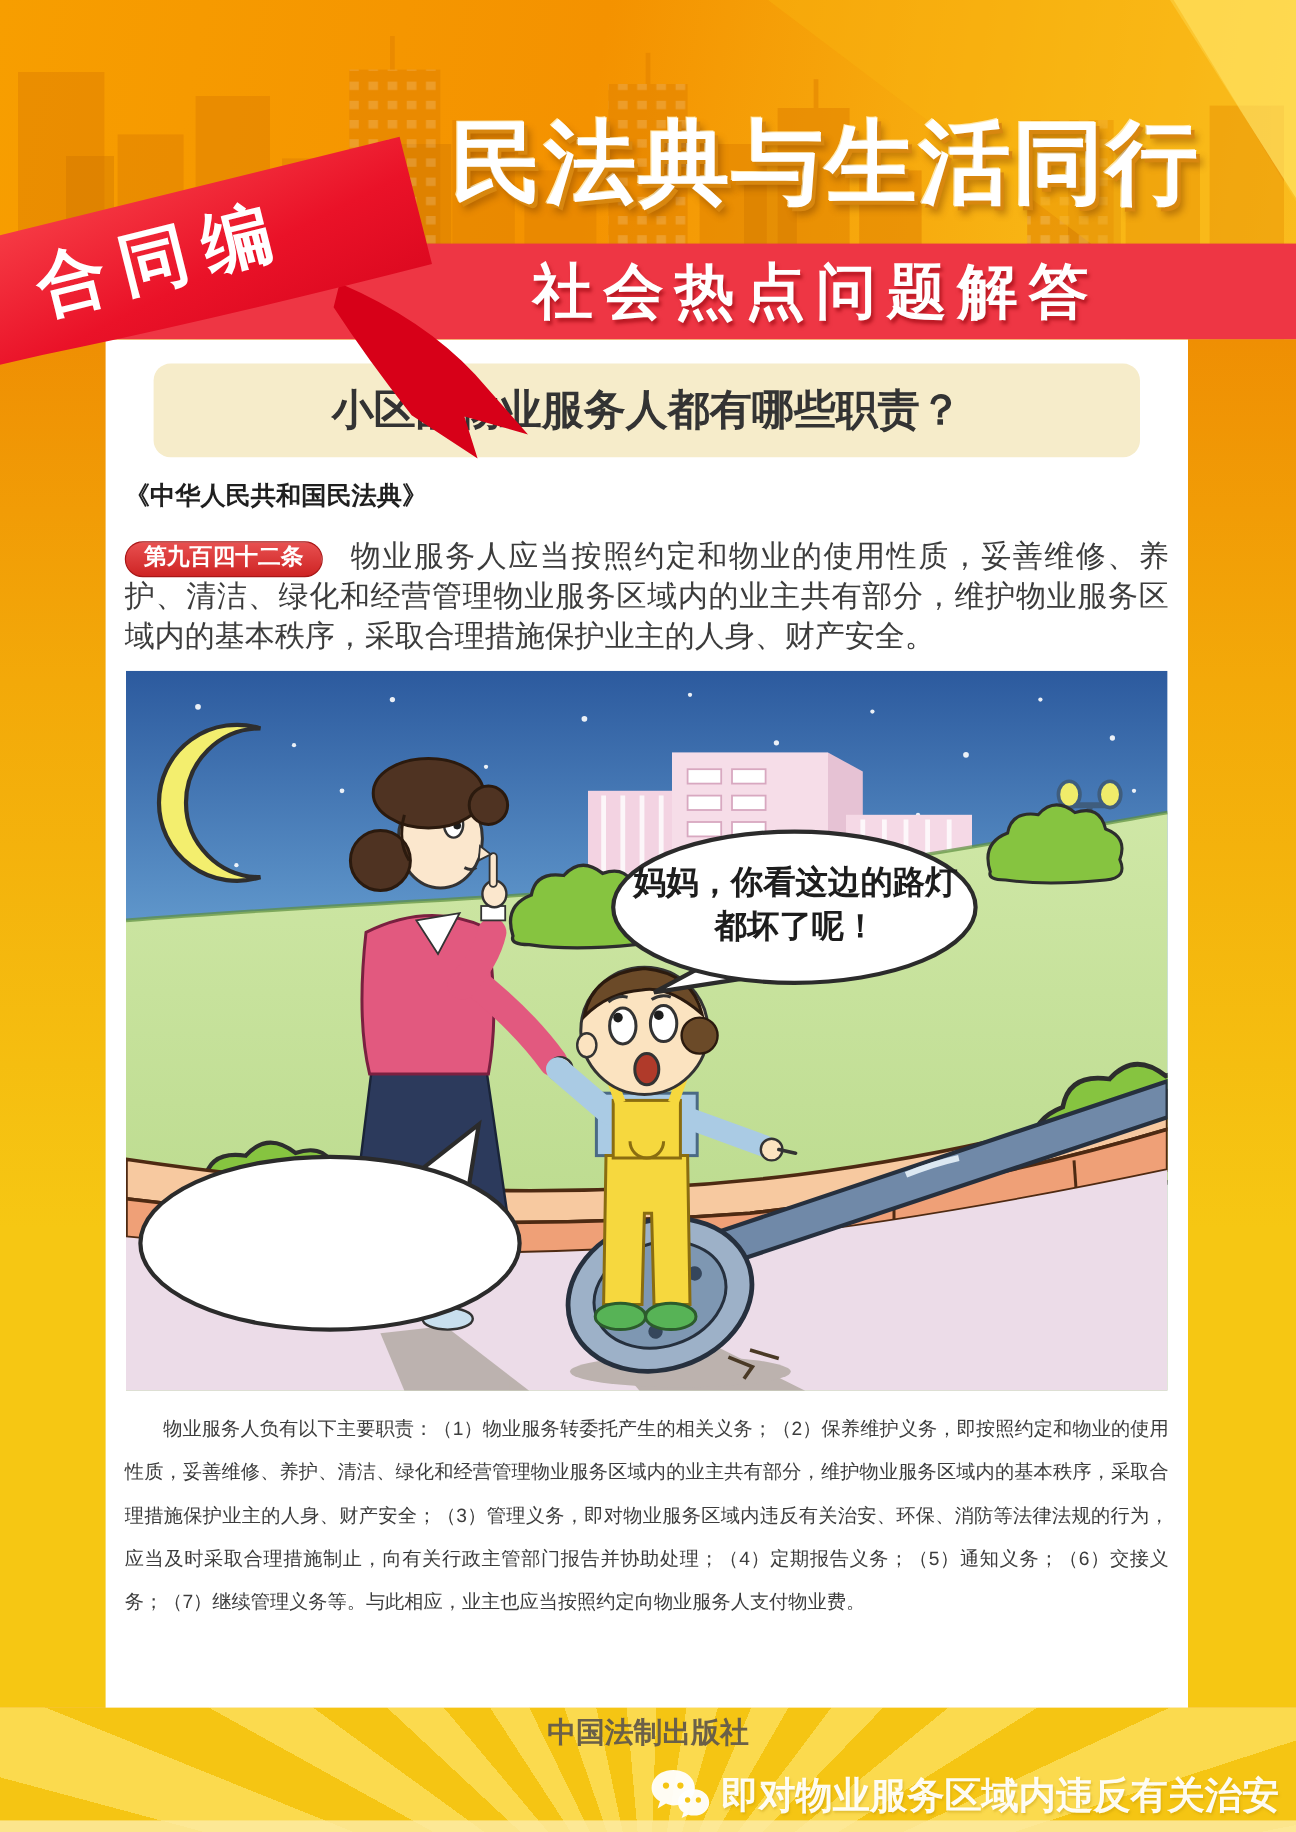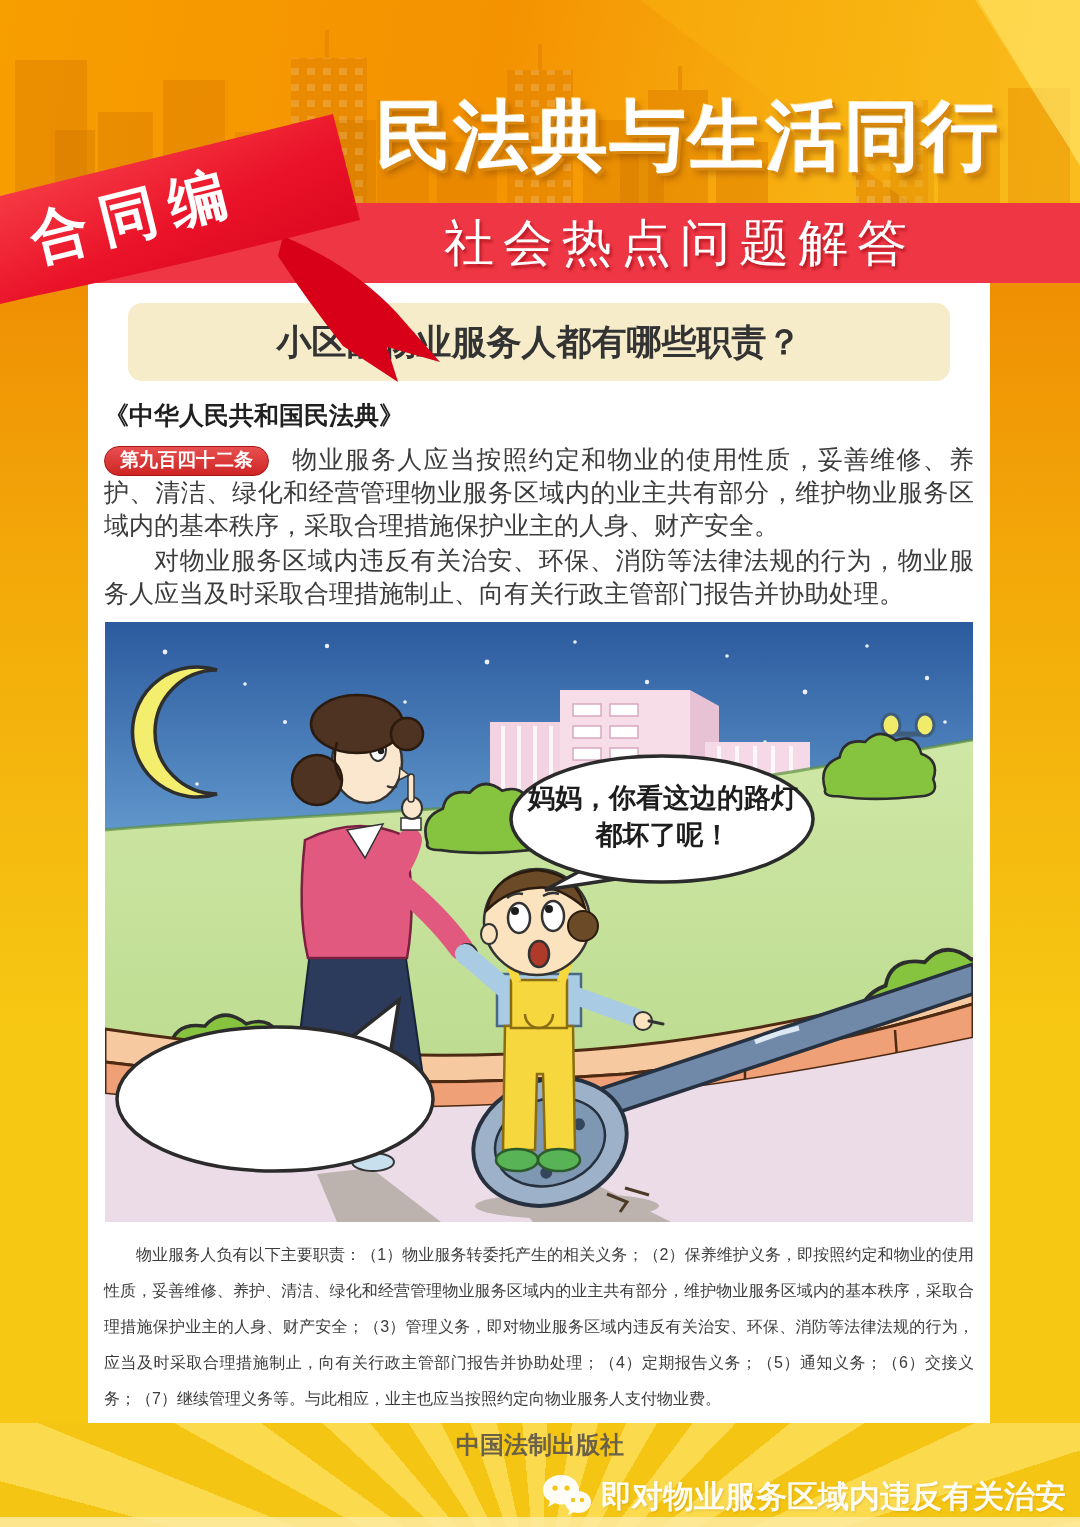--- a/index.html
+++ b/index.html
@@ -9,34 +9,34 @@
   
   .header{position:absolute;left:0;top:0;width:1080px;height:283px;
     background:linear-gradient(100deg,#f79e00 0%,#f49200 45%,#f8b514 80%,#fbc42a 100%);overflow:hidden;}
   .header svg.skyline{position:absolute;left:0;top:0;}
   .main-title{position:absolute;left:338px;top:86px;width:700px;text-align:center;
     font-size:76px;font-weight:900;color:#ffffff;letter-spacing:2px;white-space:nowrap;
     text-shadow:3px 3px 0 #d8870f,5px 6px 6px rgba(120,60,0,.45),-1px -1px 0 #ffe9b0;}
   .red-strip{position:absolute;left:0;top:203px;width:1080px;height:80px;background:#ee3644;
     box-shadow:0 3px 4px rgba(150,0,10,.3);}
   .red-strip .strip-text{position:absolute;left:430px;top:0;width:500px;height:80px;line-height:80px;
-    text-align:center;font-size:50px;font-weight:400;color:#ffffff;letter-spacing:9px;white-space:nowrap;
+    text-align:center;font-size:50px;font-weight:700;color:#ffffff;letter-spacing:9px;white-space:nowrap;
     text-shadow:2px 3px 3px rgba(140,0,10,.55);}
   .ribbon{position:absolute;left:-12px;top:84px;z-index:6;}
 
   
   .side-bg{position:absolute;left:0;top:283px;width:1080px;height:1140px;
     background:linear-gradient(#ef8f03 0%,#f3a909 25%,#f6c713 65%,#f6c713 100%);}
 
   
   .panel{position:absolute;left:88px;top:283px;width:902px;height:1140px;background:#ffffff;z-index:2;}
   .q-box{margin:20px 40px 0;height:78px;background:#f6ecca;border-radius:14px;
     text-align:center;line-height:78px;font-size:35px;font-weight:bold;color:#333;}
-  .law-src{margin:18px 0 0 16px;font-size:25px;font-weight:bold;color:#1f1f1f;}
-  .article{margin:11px 16px 0;font-size:25px;line-height:33px;color:#3c3c3c;text-align:justify;}
+  .law-src{margin:18px 0 0 16px;font-size:21px;font-weight:bold;color:#1f1f1f;}
+  .article{margin:21px 16px 0;font-size:25px;line-height:33px;color:#3c3c3c;text-align:justify;}
   .article p{margin:0;}
   .article p.p2{text-indent:2em;margin-top:2px;}
   .badge{display:inline-block;background:linear-gradient(#e85050,#ce2424);border:1px solid #a81616;
     color:#fff;font-size:19px;font-weight:bold;border-radius:15px;padding:1px 15px 3px;
     margin-right:22px;vertical-align:2px;line-height:24px;}
   .summary{margin:15px 16px 0;text-indent:2em;font-size:16px;line-height:36px;color:#3c3c3c;text-align:justify;}
 
   
   .cartoon{position:relative;width:868px;height:600px;margin:12px auto 0;}
   .cartoon svg{position:absolute;left:0;top:0;}
@@ -121,21 +121,20 @@
   </svg>
 
   <div class="side-bg"></div>
 
   <div class="panel">
     <div class="q-box">小区的物业服务人都有哪些职责？</div>
     <div class="law-src">《中华人民共和国民法典》</div>
 
     <div class="article">
       <p class="p1"><span class="badge">第九百四十二条</span><span>物业服务人应当按照约定和物业的使用性质，妥善维修、养护、清洁、绿化和经营管理物业服务区域内的业主共有部分，维护物业服务区域内的基本秩序，采取合理措施保护业主的人身、财产安全。</span></p>
-      <p class="p2">对物业服务区域内违反有关治安、环保、消防等法律法规的行为，物业服务人应当及时采取合理措施制止、向有关行政主管部门报告并协助处理。</p>
     </div>
 
     <div class="cartoon">
       <svg width="868" height="600" viewBox="0 0 868 600">
         <defs>
           <linearGradient id="sky" x1="0" y1="0" x2="0" y2="1">
             <stop offset="0" stop-color="#2c5a9e"></stop>
               <stop offset="0.45" stop-color="#6ea8d8"></stop>
               <stop offset="1" stop-color="#d8ecf6"></stop>
           </linearGradient>

